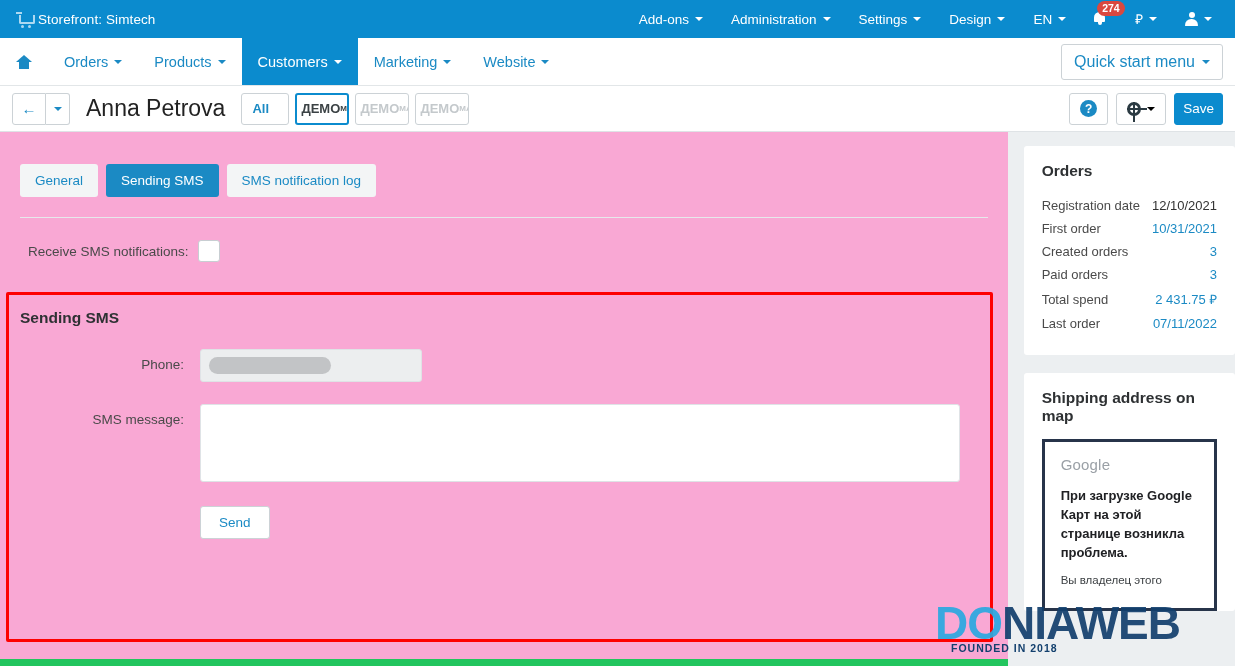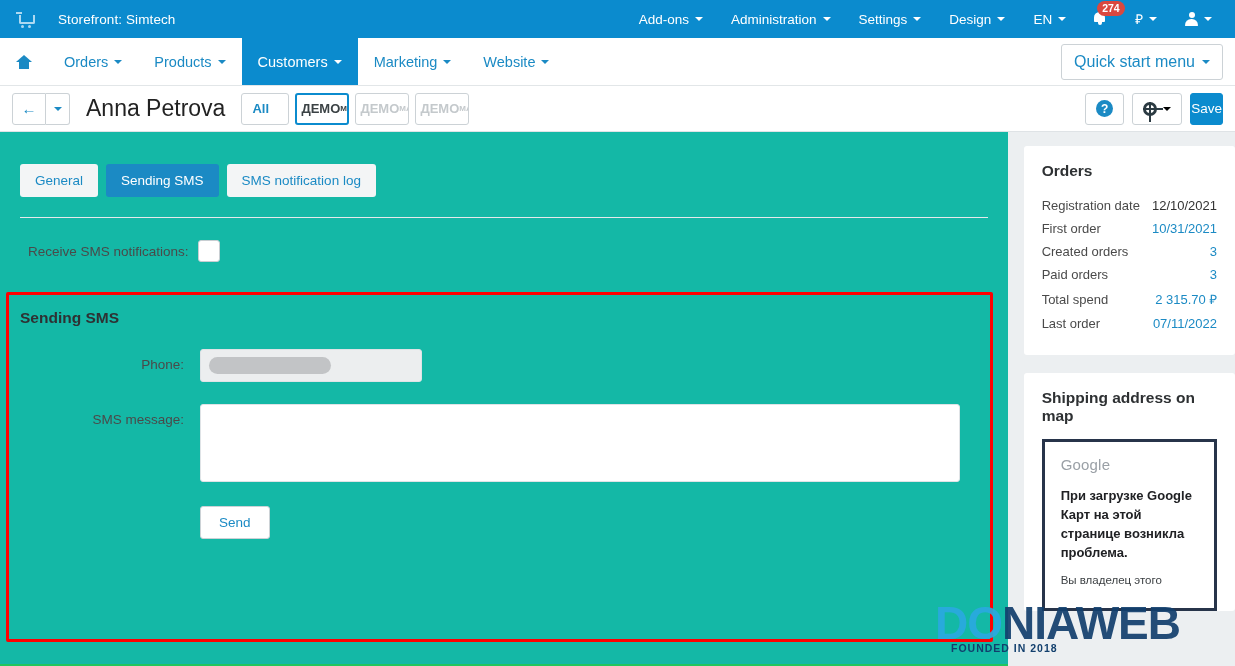--- a/index.html
+++ b/index.html
@@ -9,21 +9,21 @@
     background: #eceff1;
     overflow: hidden;
   }
   .app { position: relative; width: 1235px; height: 666px; overflow: hidden; background: #eceff1; }
 
   
   .topbar {
     height: 38px; background: #0b8bce; display: flex; align-items: center;
     padding: 0 10px; color: #fff; font-size: 13px;
   }
-  .topbar .brand { display: flex; align-items: center; gap: 26px; padding-left: 6px; }
+  .topbar .brand { display: flex; align-items: center; gap: 6px; padding-left: 6px; }
   .cart-ico { width: 16px; height: 14px; position: relative; display: inline-block; opacity: .9; }
   .cart-ico::before {
     content: ""; position: absolute; left: 3px; top: 3px; width: 12px; height: 7px;
     border: 2px solid #bfe2f5; border-top: none; border-radius: 0 0 2px 2px;
   }
   .cart-ico::after {
     content: ""; position: absolute; left: 0px; top: 0px; width: 6px; height: 2px; background: #bfe2f5;
   }
   .cart-wheel { position: absolute; left: 5px; bottom: -2px; width: 3px; height: 3px; background: #bfe2f5; border-radius: 50%; }
   .cart-wheel2 { position: absolute; left: 12px; bottom: -2px; width: 3px; height: 3px; background: #bfe2f5; border-radius: 50%; }
@@ -129,28 +129,28 @@
     width: 14px; height: 14px; border-radius: 50%; border: 3px solid #2b3a42; position: relative; display: inline-block;
   }
   .gear::before {
     content: ""; position: absolute; left: -3px; top: 3px; width: 20px; height: 2px; background: #2b3a42;
   }
   .gear::after {
     content: ""; position: absolute; left: 3px; top: -3px; width: 2px; height: 20px; background: #2b3a42;
   }
   .save-btn {
     background: #0b8bce; color: #fff; border: 1px solid #0b8bce; border-radius: 3px;
-    height: 32px; padding: 0 0; font-size: 13.5px; cursor: pointer;
+    height: 32px; padding: 0 8px; font-size: 13.5px; cursor: pointer;
   }
 
   
   .body-area { display: flex; align-items: flex-start; padding: 0; height: 534px; }
   .content-card {
-    background: #14b8a6; width: 1044px; height: 534px; position: relative;
-    border-bottom: 2px solid #22c55e;
+    background: #f9a8d4; width: 1044px; height: 534px; position: relative;
+    border-bottom: 7px solid #22c55e;
   }
   .tabs { display: flex; gap: 8px; padding: 32px 0 0 20px; }
   .tab {
     padding: 9px 15px; font-size: 13.5px; border-radius: 3px; cursor: pointer;
     background: #f3f5f6; color: #1b8ac4;
   }
   .tab.active { background: #1b8ac4; color: #fff; }
   .tab-rule { margin: 20px 20px 0 20px; height: 1px; background: #e6e9eb; }
 
   .field-row { display: flex; align-items: center; padding: 22px 0 0 28px; }
@@ -397,21 +397,21 @@
         <div class="stat">
           <span>Created orders</span>
           <span class="val">3</span>
         </div>
         <div class="stat">
           <span>Paid orders</span>
           <span class="val">3</span>
         </div>
         <div class="stat">
           <span>Total spend</span>
-          <span class="val">2 315.70 ₽</span>
+          <span class="val">2 431.75 ₽</span>
         </div>
         <div class="stat">
           <span>Last order</span>
           <span class="val">07/11/2022</span>
         </div>
       </div>
 
       <div class="map-panel">
         <div class="panel-title">Shipping address on map</div>
         <div class="map-box">

